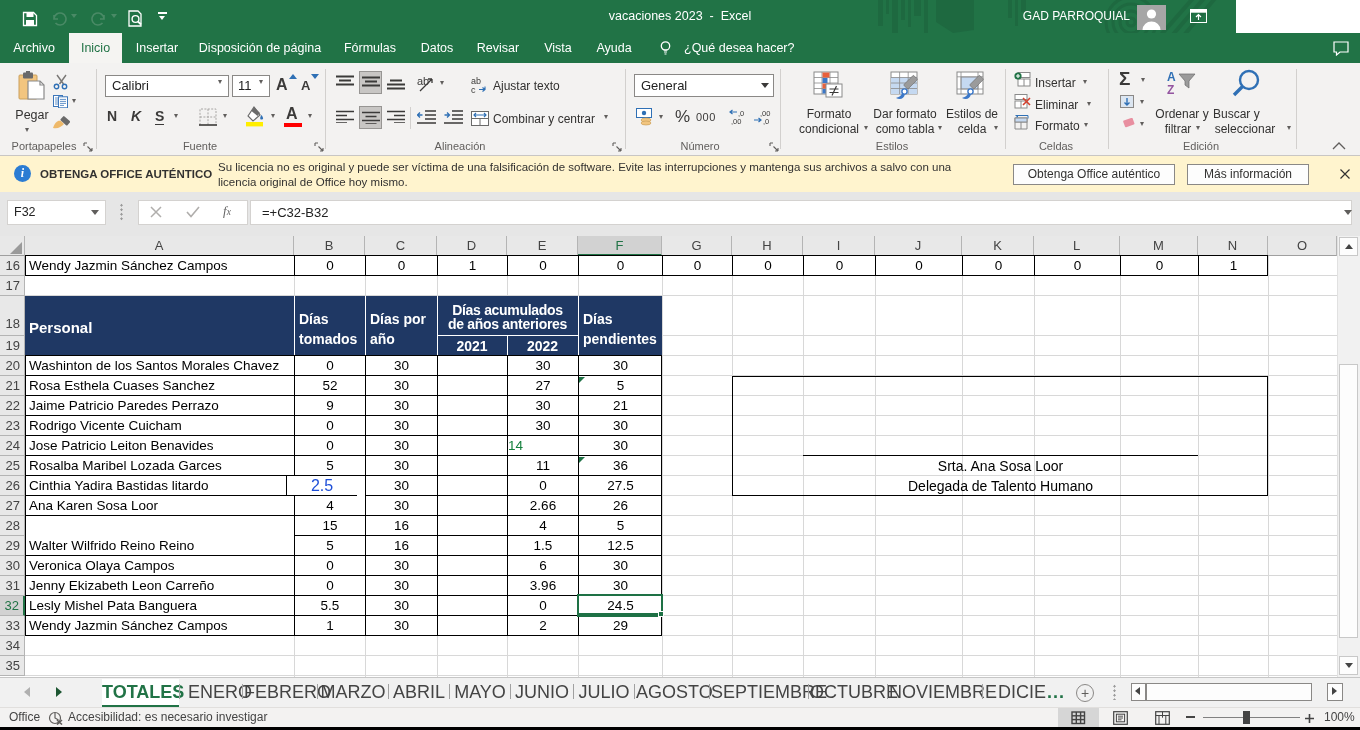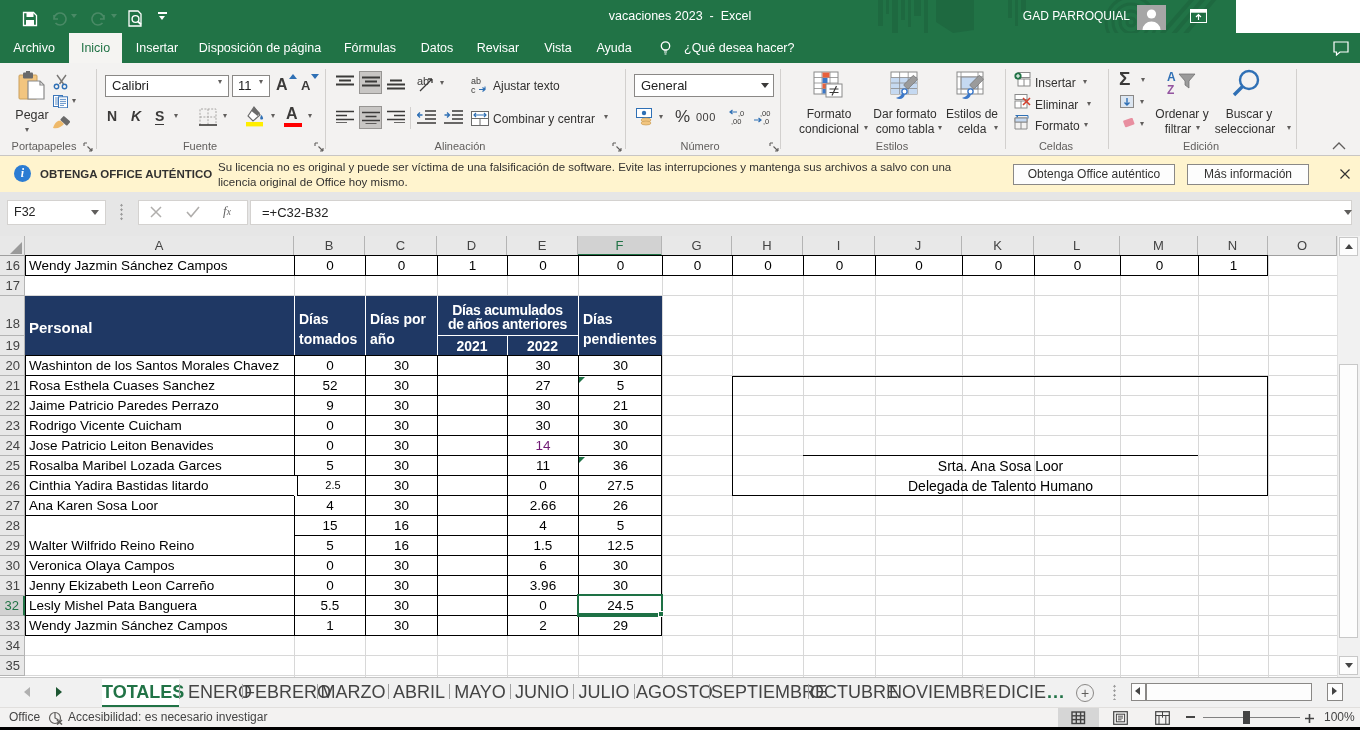--- a/index.html
+++ b/index.html
@@ -374,21 +374,21 @@
     <text x="0" y="24" font-size="12" font-weight="bold" fill="#9354a0" font-family="Liberation Sans">Z</text>
     <path d="M12 4 h16 l-6 7 v7 l-4 -3 v-4 z" fill="#9b9b9b" stroke="#6a6a6a" stroke-width="0.7"></path>
   </svg>
   <div class="rbtxt" style="left:1146px;top:44px;width:72px;text-align:center">Ordenar y</div>
   <div class="rbtxt" style="left:1146px;top:59px;width:64px;text-align:center">filtrar</div>
   <div class="chev" style="left:1196px;top:60px">▾</div>
   <svg class="abs" style="left:1231px;top:6px" width="31" height="30" viewBox="0 0 31 30">
     <circle cx="18" cy="11" r="9" fill="none" stroke="#2f70b5" stroke-width="2.4"></circle>
     <line x1="11.5" y1="17.5" x2="3" y2="26" stroke="#2f70b5" stroke-width="3.4"></line>
   </svg>
-  <div class="rbtxt" style="left:1213px;top:44px;width:72px;text-align:center">Buscar y</div>
+  <div class="rbtxt" style="left:1213px;top:44px;width:72px;">Buscar y</div>
   <div class="rbtxt" style="left:1207px;top:59px;width:76px;text-align:center">seleccionar</div>
   <div class="chev" style="left:1287px;top:60px">▾</div>
   <div class="glabel" style="left:1131px;width:140px;">Edición</div>
   <div class="gdiv" style="left:1296px"></div>
   <svg class="abs" style="left:1332px;top:79px" width="14" height="8" viewBox="0 0 14 8">
       <path d="M1 7 L7 1 L13 7" fill="none" stroke="#605e5c" stroke-width="1.3"></path>
     </svg>
 </div>
 <div id="msgbar" class="abs">
   <div class="abs" style="left:14px;top:9px;width:17px;height:17px;border-radius:50%;background:#2b7cd3;color:#fff;font-size:12px;font-weight:bold;text-align:center;line-height:17px;font-family:'Liberation Serif',serif;font-style:italic">i</div>
@@ -540,30 +540,30 @@
 <div class="abs" style="left:25px;top:180px;width:269px;height:20px;border-bottom:1px solid #000;font-size:13.5px;color:#000;text-align:left;padding-left:4px;line-height:19px;white-space:nowrap;overflow:hidden">Rodrigo Vicente Cuicham</div>
 <div class="abs" style="left:294px;top:180px;width:71px;height:20px;border-left:1px solid #000;border-bottom:1px solid #000;font-size:13.5px;color:#000;text-align:center;line-height:19px;white-space:nowrap;overflow:hidden">0</div>
 <div class="abs" style="left:365px;top:180px;width:72px;height:20px;border-left:1px solid #000;border-bottom:1px solid #000;font-size:13.5px;color:#000;text-align:center;line-height:19px;white-space:nowrap;overflow:hidden">30</div>
 <div class="abs" style="left:437px;top:180px;width:70px;height:20px;border-left:1px solid #000;border-bottom:1px solid #000;font-size:13.5px;color:#000;text-align:center;line-height:19px;white-space:nowrap;overflow:hidden"></div>
 <div class="abs" style="left:507px;top:180px;width:71px;height:20px;border-left:1px solid #000;border-bottom:1px solid #000;font-size:13.5px;color:#000;text-align:center;line-height:19px;white-space:nowrap;overflow:hidden">30</div>
 <div class="abs" style="left:578px;top:180px;width:84px;height:20px;border-left:1px solid #000;border-bottom:1px solid #000;font-size:13.5px;color:#000;text-align:center;line-height:19px;white-space:nowrap;overflow:hidden">30</div>
 <div class="abs" style="left:25px;top:200px;width:269px;height:20px;border-bottom:1px solid #000;font-size:13.5px;color:#000;text-align:left;padding-left:4px;line-height:19px;white-space:nowrap;overflow:hidden">Jose Patricio Leiton Benavides</div>
 <div class="abs" style="left:294px;top:200px;width:71px;height:20px;border-left:1px solid #000;border-bottom:1px solid #000;font-size:13.5px;color:#000;text-align:center;line-height:19px;white-space:nowrap;overflow:hidden">0</div>
 <div class="abs" style="left:365px;top:200px;width:72px;height:20px;border-left:1px solid #000;border-bottom:1px solid #000;font-size:13.5px;color:#000;text-align:center;line-height:19px;white-space:nowrap;overflow:hidden">30</div>
 <div class="abs" style="left:437px;top:200px;width:70px;height:20px;border-left:1px solid #000;border-bottom:1px solid #000;font-size:13.5px;color:#000;text-align:center;line-height:19px;white-space:nowrap;overflow:hidden"></div>
-<div class="abs" style="left:507px;top:200px;width:71px;height:20px;border-left:1px solid #000;border-bottom:1px solid #000;font-size:13.5px;color:#701a75;text-align:center;line-height:19px;white-space:nowrap;overflow:hidden">14</div>
+<div class="abs" style="left:507px;top:200px;width:71px;height:20px;border-left:1px solid #000;border-bottom:1px solid #000;font-size:13.5px;color:#15803d;text-align:left;line-height:19px;white-space:nowrap;overflow:hidden">14</div>
 <div class="abs" style="left:578px;top:200px;width:84px;height:20px;border-left:1px solid #000;border-bottom:1px solid #000;font-size:13.5px;color:#000;text-align:center;line-height:19px;white-space:nowrap;overflow:hidden">30</div>
 <div class="abs" style="left:25px;top:220px;width:269px;height:20px;border-bottom:1px solid #000;font-size:13.5px;color:#000;text-align:left;padding-left:4px;line-height:19px;white-space:nowrap;overflow:hidden">Rosalba Maribel Lozada Garces</div>
 <div class="abs" style="left:294px;top:220px;width:71px;height:20px;border-left:1px solid #000;border-bottom:1px solid #000;font-size:13.5px;color:#000;text-align:center;line-height:19px;white-space:nowrap;overflow:hidden">5</div>
 <div class="abs" style="left:365px;top:220px;width:72px;height:20px;border-left:1px solid #000;border-bottom:1px solid #000;font-size:13.5px;color:#000;text-align:center;line-height:19px;white-space:nowrap;overflow:hidden">30</div>
 <div class="abs" style="left:437px;top:220px;width:70px;height:20px;border-left:1px solid #000;border-bottom:1px solid #000;font-size:13.5px;color:#000;text-align:center;line-height:19px;white-space:nowrap;overflow:hidden"></div>
 <div class="abs" style="left:507px;top:220px;width:71px;height:20px;border-left:1px solid #000;border-bottom:1px solid #000;font-size:13.5px;color:#000;text-align:center;line-height:19px;white-space:nowrap;overflow:hidden">11</div>
 <div class="abs" style="left:578px;top:220px;width:84px;height:20px;border-left:1px solid #000;border-bottom:1px solid #000;font-size:13.5px;color:#000;text-align:center;line-height:19px;white-space:nowrap;overflow:hidden">36</div>
 <div class="abs" style="left:25px;top:240px;width:269px;height:20px;border-bottom:1px solid #000;font-size:13.5px;color:#000;text-align:left;padding-left:4px;line-height:19px;white-space:nowrap;overflow:hidden">Cinthia Yadira Bastidas litardo</div>
-<div class="abs" style="left:297px;top:240px;width:71px;height:20px;border-left:1px solid #000;border-bottom:1px solid #000;font-size:11px;color:#000000;text-align:center;line-height:19px;white-space:nowrap;overflow:hidden">2.5</div>
+<div class="abs" style="left:286px;top:240px;width:71px;height:20px;border-left:1px solid #000;border-bottom:1px solid #000;font-size:16px;color:#1d4ed8;text-align:center;line-height:19px;white-space:nowrap;overflow:hidden">2.5</div>
 <div class="abs" style="left:365px;top:240px;width:72px;height:20px;border-left:1px solid #000;border-bottom:1px solid #000;font-size:13.5px;color:#000;text-align:center;line-height:19px;white-space:nowrap;overflow:hidden">30</div>
 <div class="abs" style="left:437px;top:240px;width:70px;height:20px;border-left:1px solid #000;border-bottom:1px solid #000;font-size:13.5px;color:#000;text-align:center;line-height:19px;white-space:nowrap;overflow:hidden"></div>
 <div class="abs" style="left:507px;top:240px;width:71px;height:20px;border-left:1px solid #000;border-bottom:1px solid #000;font-size:13.5px;color:#000;text-align:center;line-height:19px;white-space:nowrap;overflow:hidden">0</div>
 <div class="abs" style="left:578px;top:240px;width:84px;height:20px;border-left:1px solid #000;border-bottom:1px solid #000;font-size:13.5px;color:#000;text-align:center;line-height:19px;white-space:nowrap;overflow:hidden">27.5</div>
 <div class="abs" style="left:25px;top:260px;width:269px;height:20px;border-bottom:1px solid #000;font-size:13.5px;color:#000;text-align:left;padding-left:4px;line-height:19px;white-space:nowrap;overflow:hidden">Ana Karen Sosa Loor</div>
 <div class="abs" style="left:294px;top:260px;width:71px;height:20px;border-left:1px solid #000;border-bottom:1px solid #000;font-size:13.5px;color:#000;text-align:center;line-height:19px;white-space:nowrap;overflow:hidden">4</div>
 <div class="abs" style="left:365px;top:260px;width:72px;height:20px;border-left:1px solid #000;border-bottom:1px solid #000;font-size:13.5px;color:#000;text-align:center;line-height:19px;white-space:nowrap;overflow:hidden">30</div>
 <div class="abs" style="left:437px;top:260px;width:70px;height:20px;border-left:1px solid #000;border-bottom:1px solid #000;font-size:13.5px;color:#000;text-align:center;line-height:19px;white-space:nowrap;overflow:hidden"></div>
 <div class="abs" style="left:507px;top:260px;width:71px;height:20px;border-left:1px solid #000;border-bottom:1px solid #000;font-size:13.5px;color:#000;text-align:center;line-height:19px;white-space:nowrap;overflow:hidden">2.66</div>
 <div class="abs" style="left:578px;top:260px;width:84px;height:20px;border-left:1px solid #000;border-bottom:1px solid #000;font-size:13.5px;color:#000;text-align:center;line-height:19px;white-space:nowrap;overflow:hidden">26</div>

